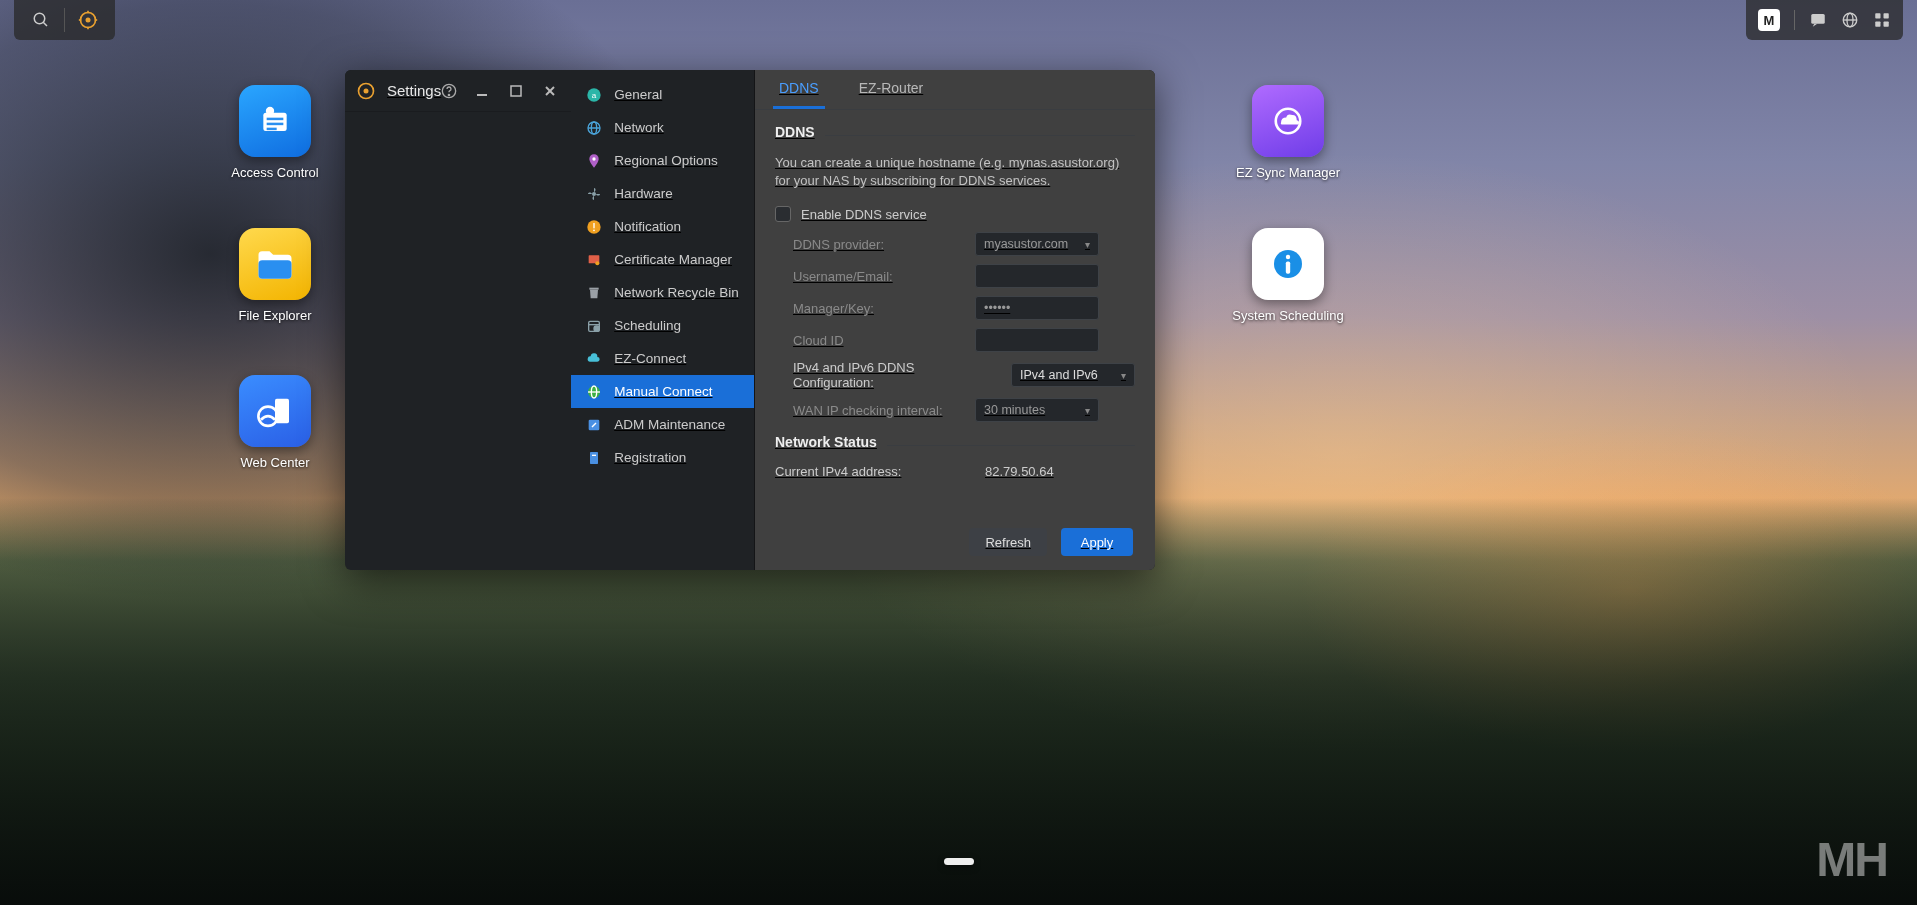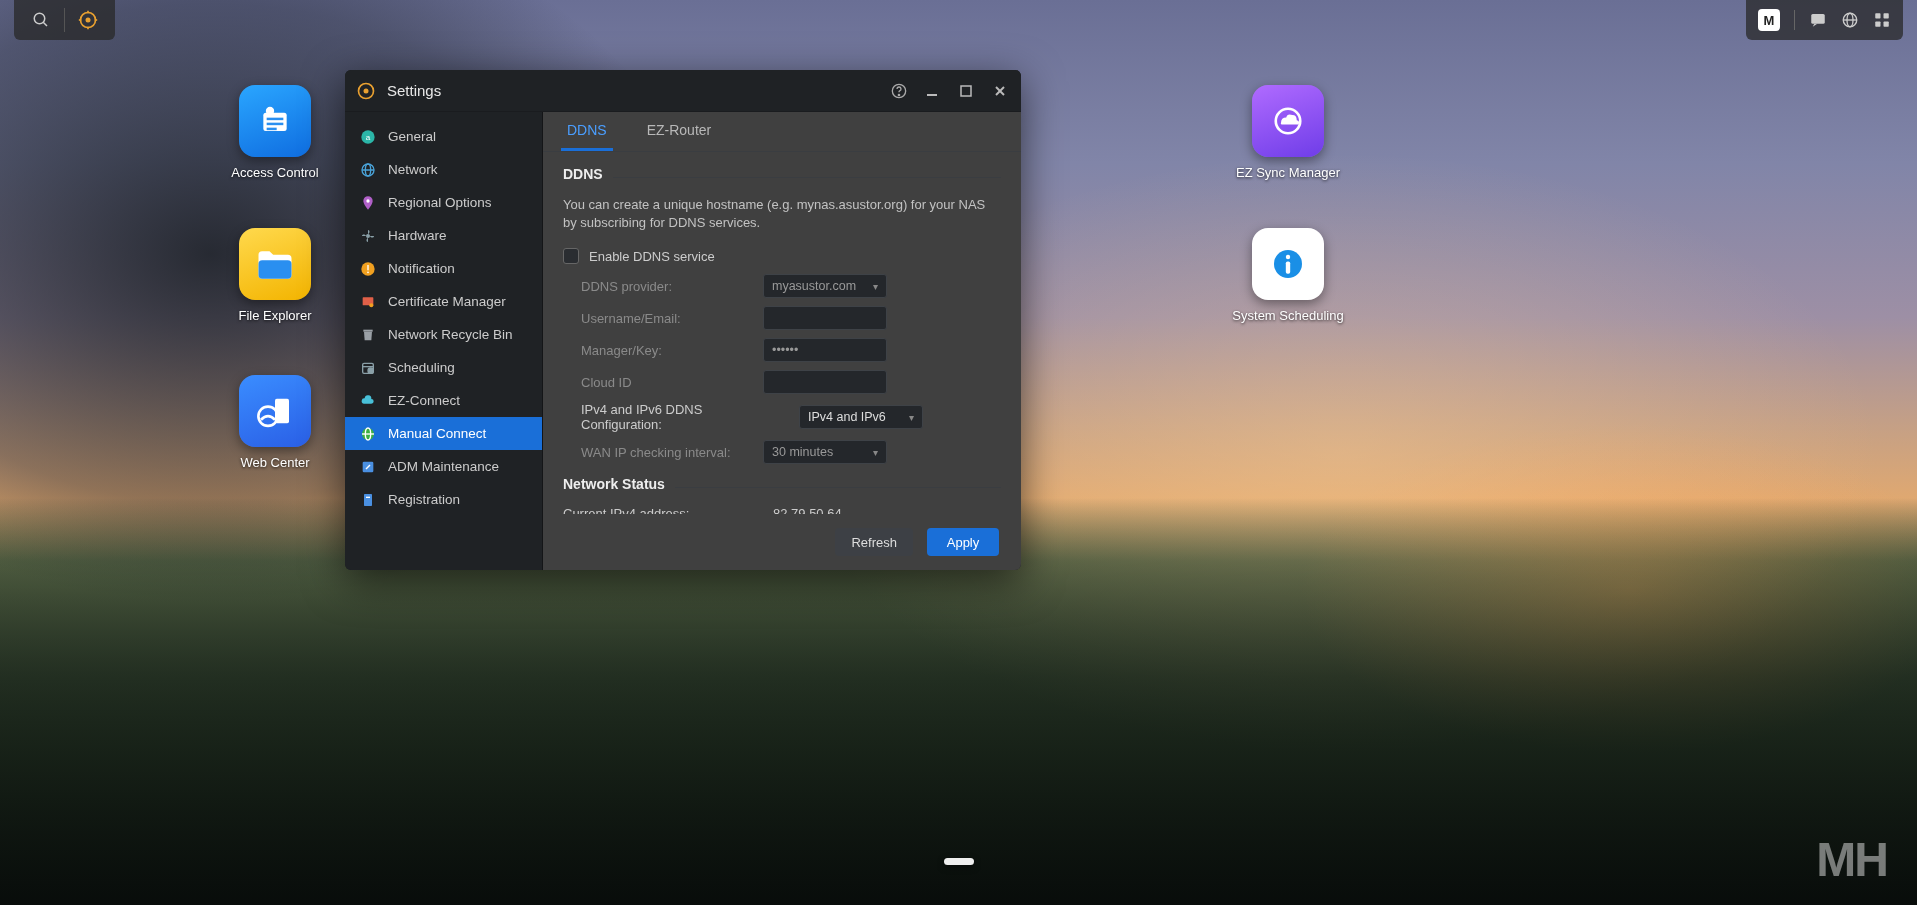--- a/index.html
+++ b/index.html
@@ -62,23 +62,23 @@
   text-shadow: 0 1px 3px rgba(0,0,0,0.8);
 }
 .desk-icon .iconbox {
   width:72px; height:72px; border-radius:16px; margin-bottom:8px;
   display:flex; align-items:center; justify-content:center;
   box-shadow: 0 4px 12px rgba(0,0,0,0.4);
 }
 
 
 .window {
-  position:absolute; left:345px; top:70px; width:676px; height:500px;
+  position:absolute; left:345px; top:70px; width:810px; height:500px;
   background:#1f2225; border-radius:6px; box-shadow:0 10px 40px rgba(0,0,0,0.6);
-  display:flex; flex-direction:column; overflow:hidden; z-index:20;
+  display:flex; flex-direction:row; overflow:hidden; z-index:20;text-decoration:underline;
 }
 .titlebar {
   height:42px; display:flex; align-items:center; padding:0 10px; background:#1f2225;
   border-bottom:1px solid #1a1c1f;
 }
 .titlebar .t-icon { width:22px; height:22px; margin-right:10px; display:flex; align-items:center; justify-content:center; }
 .titlebar .t-title { color:#e8e8e8; font-size:15px; flex:1; }
 .titlebar .t-controls { display:flex; gap:16px; align-items:center; color:#bbb; }
 .titlebar .t-controls span { cursor:pointer; font-size:14px; width:18px; text-align:center; }
 

